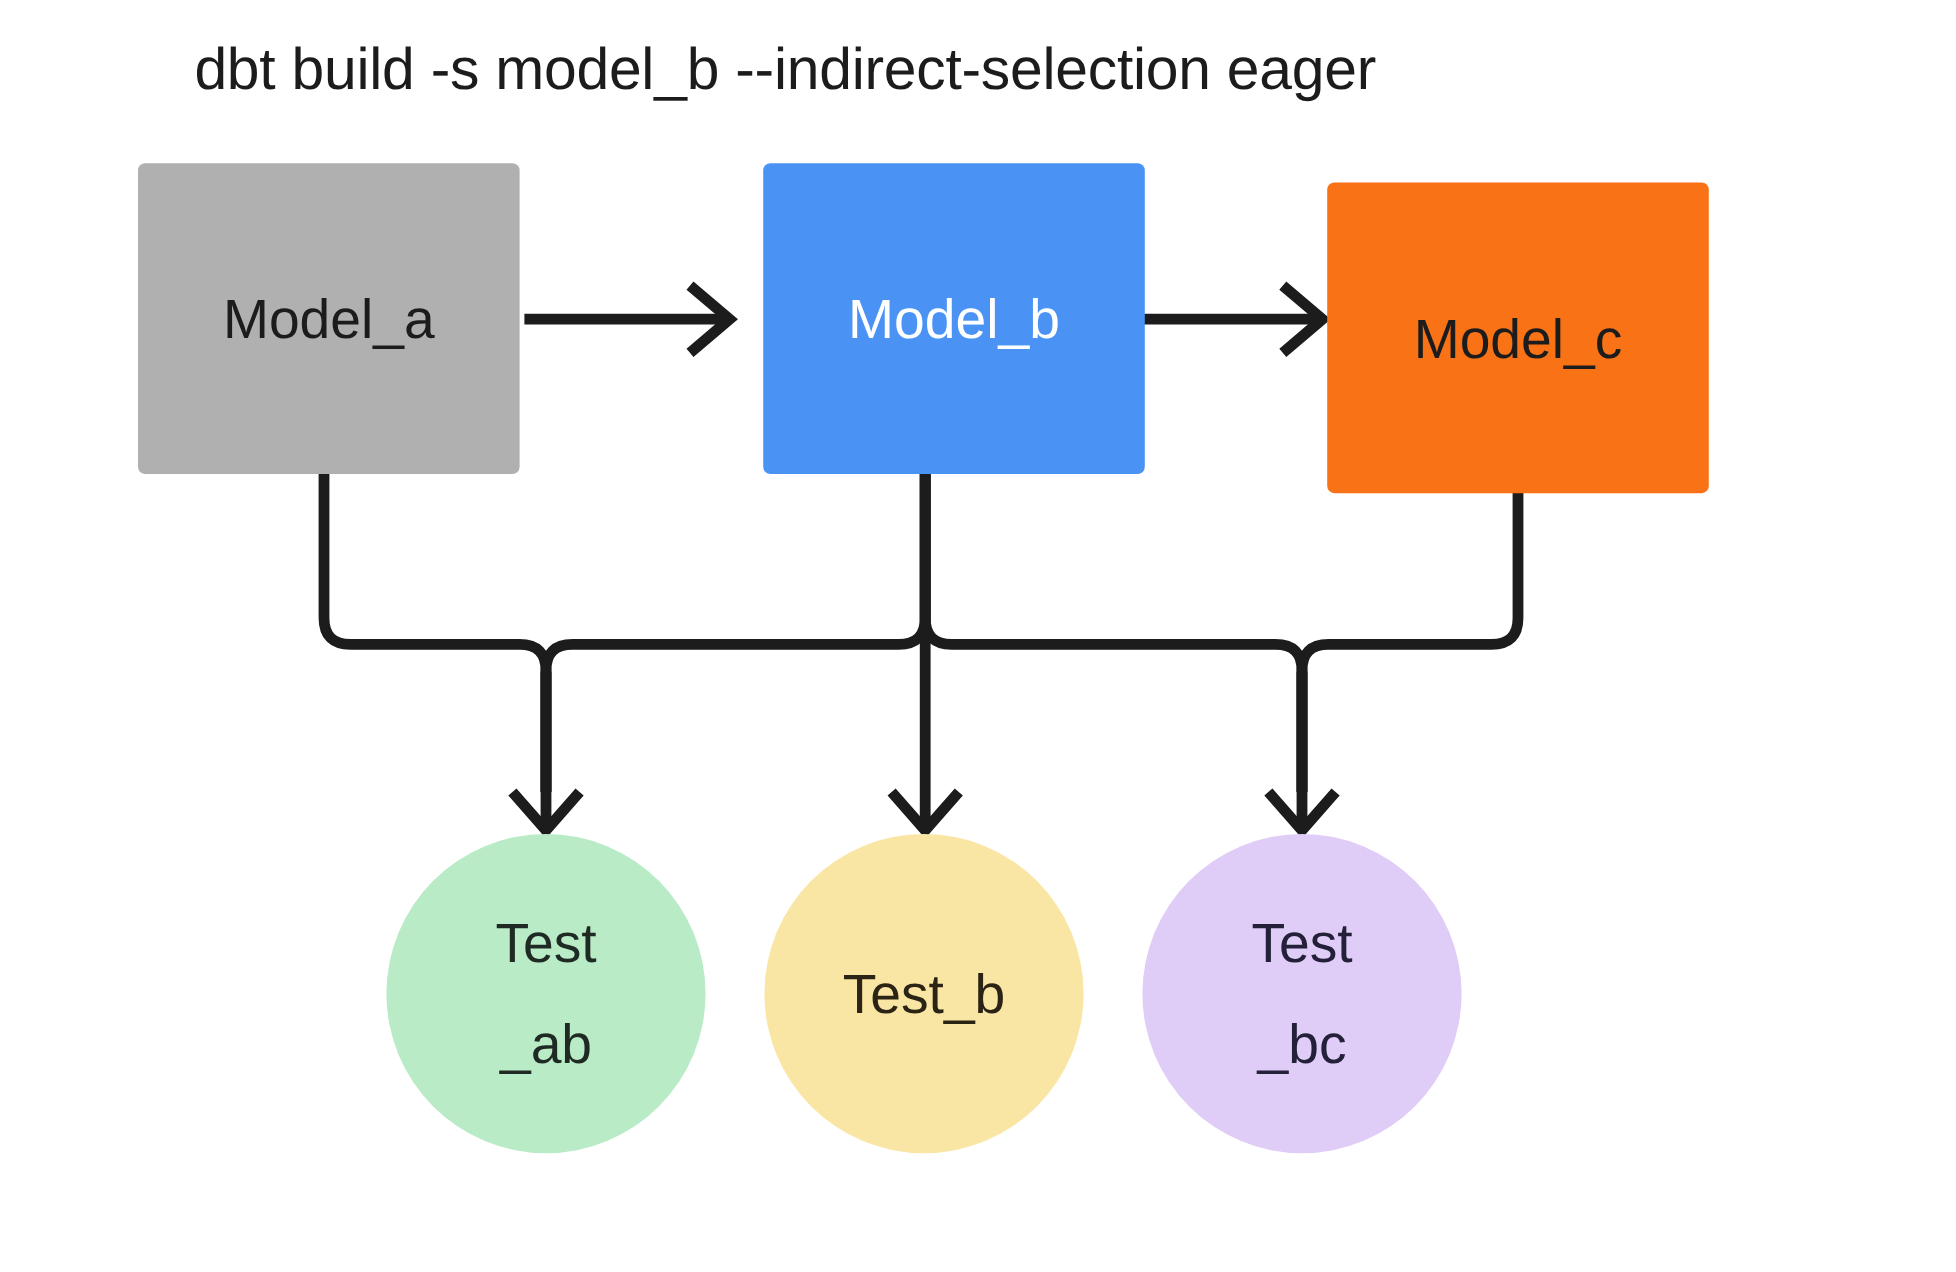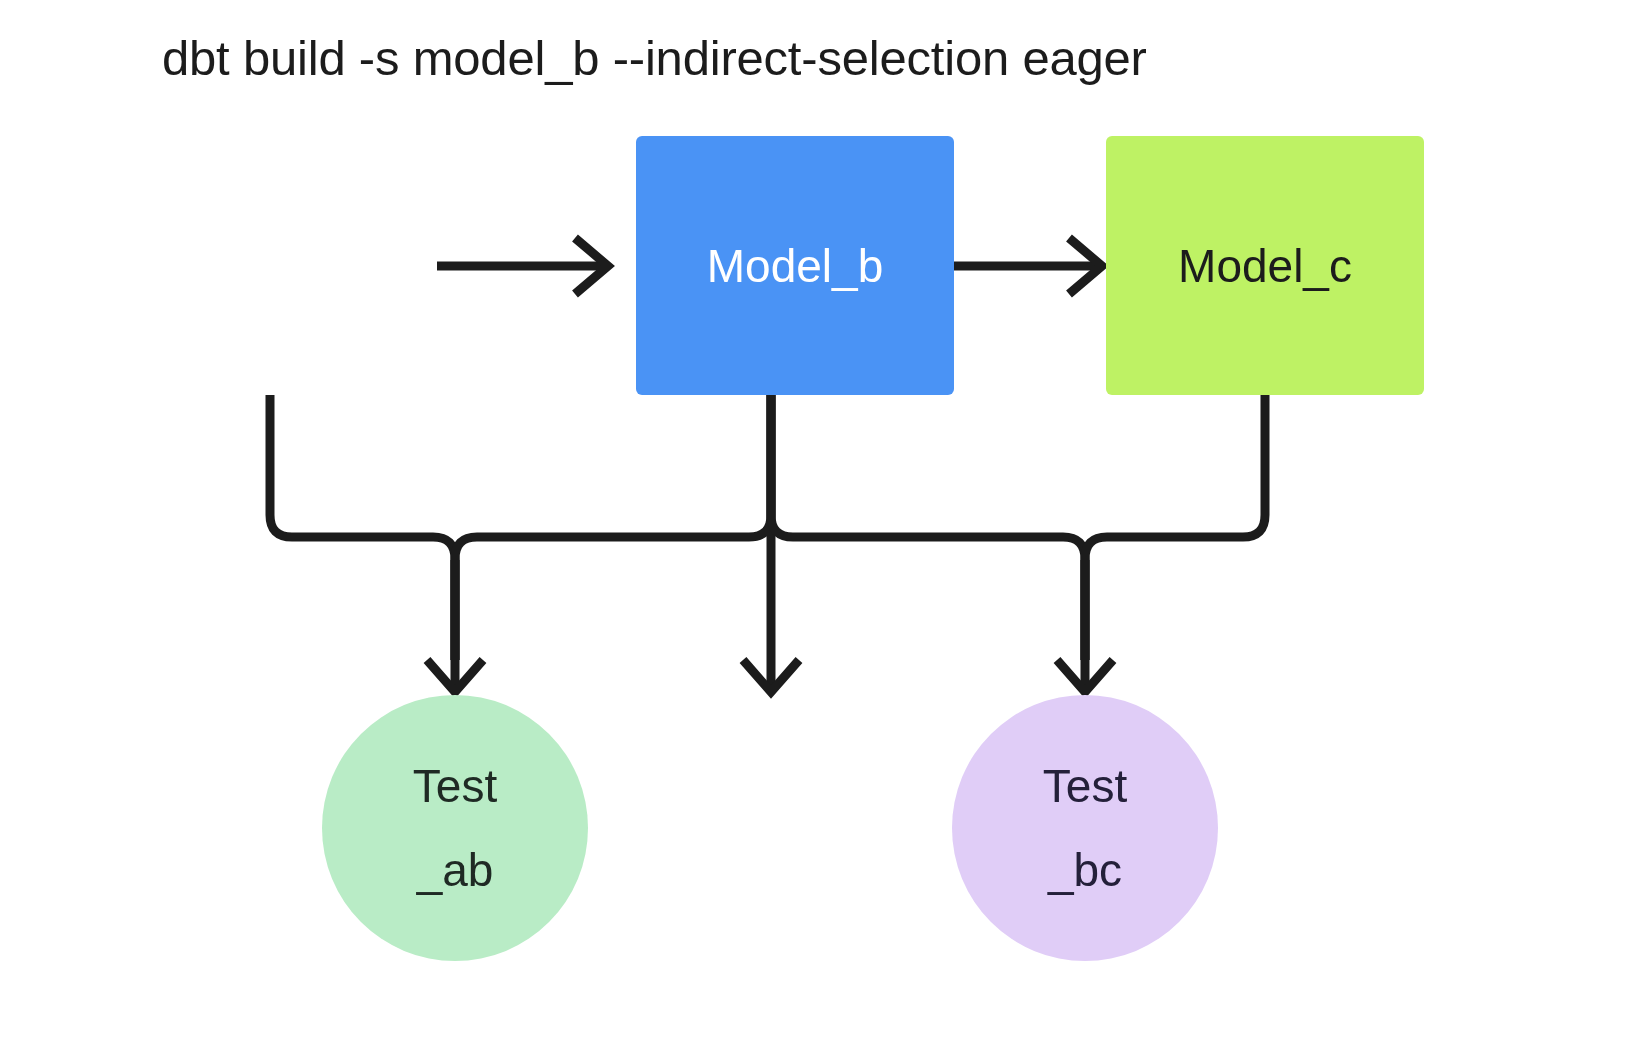--- a/index.html
+++ b/index.html
@@ -55,23 +55,23 @@
 
   #node-model-b {
     left: 612px;  top: 136px;
     width: 318px; height: 259px;
     background: #4a93f5;
     margin-left: 24px;
   }
   #node-model-b .model-label { color: #ffffff; }
 
   #node-model-c {
-    left: 1106px; top: 136px;
+    left: 1106px; top: 152px;
     width: 318px; height: 259px;
-    background: #bef264;
+    background: #f97316;
     align-items: center;
   }
   #node-model-c .model-label { color: #1c1c1c; }
 
   
   .test-node {
     position: absolute;
     width: 266px;
     height: 266px;
     border-radius: 50%;
@@ -165,33 +165,39 @@
     <g>
       <path class="edge-line" d="M 1265 395 L 1265 515 Q 1265 537 1243 537 L 1107 537 Q 1085 537 1085 559 L 1085 660"></path>
     </g>
 
     <g>
       <path class="edge-line" d="M 1085 560 L 1085 688"></path>
       <path class="edge-head" d="M 1057 660 L 1085 692 L 1113 660"></path>
     </g>
   </svg>
 
+  <div class="model-node" id="node-model-a">
+    <span class="model-label">Model_a</span>
+  </div>
 
   <div class="model-node" id="node-model-b">
     <span class="model-label">Model_b</span>
   </div>
 
   <div class="model-node" id="node-model-c">
     <span class="model-label">Model_c</span>
   </div>
 
   <div class="test-node" id="node-test-ab">
     <span class="test-label">Test</span>
     <span class="test-label">_ab</span>
   </div>
 
+  <div class="test-node" id="node-test-b">
+    <span class="test-label single">Test_b</span>
+  </div>
 
   <div class="test-node" id="node-test-bc">
     <span class="test-label">Test</span>
     <span class="test-label">_bc</span>
   </div>
 
 </div>
 
 </body></html>

